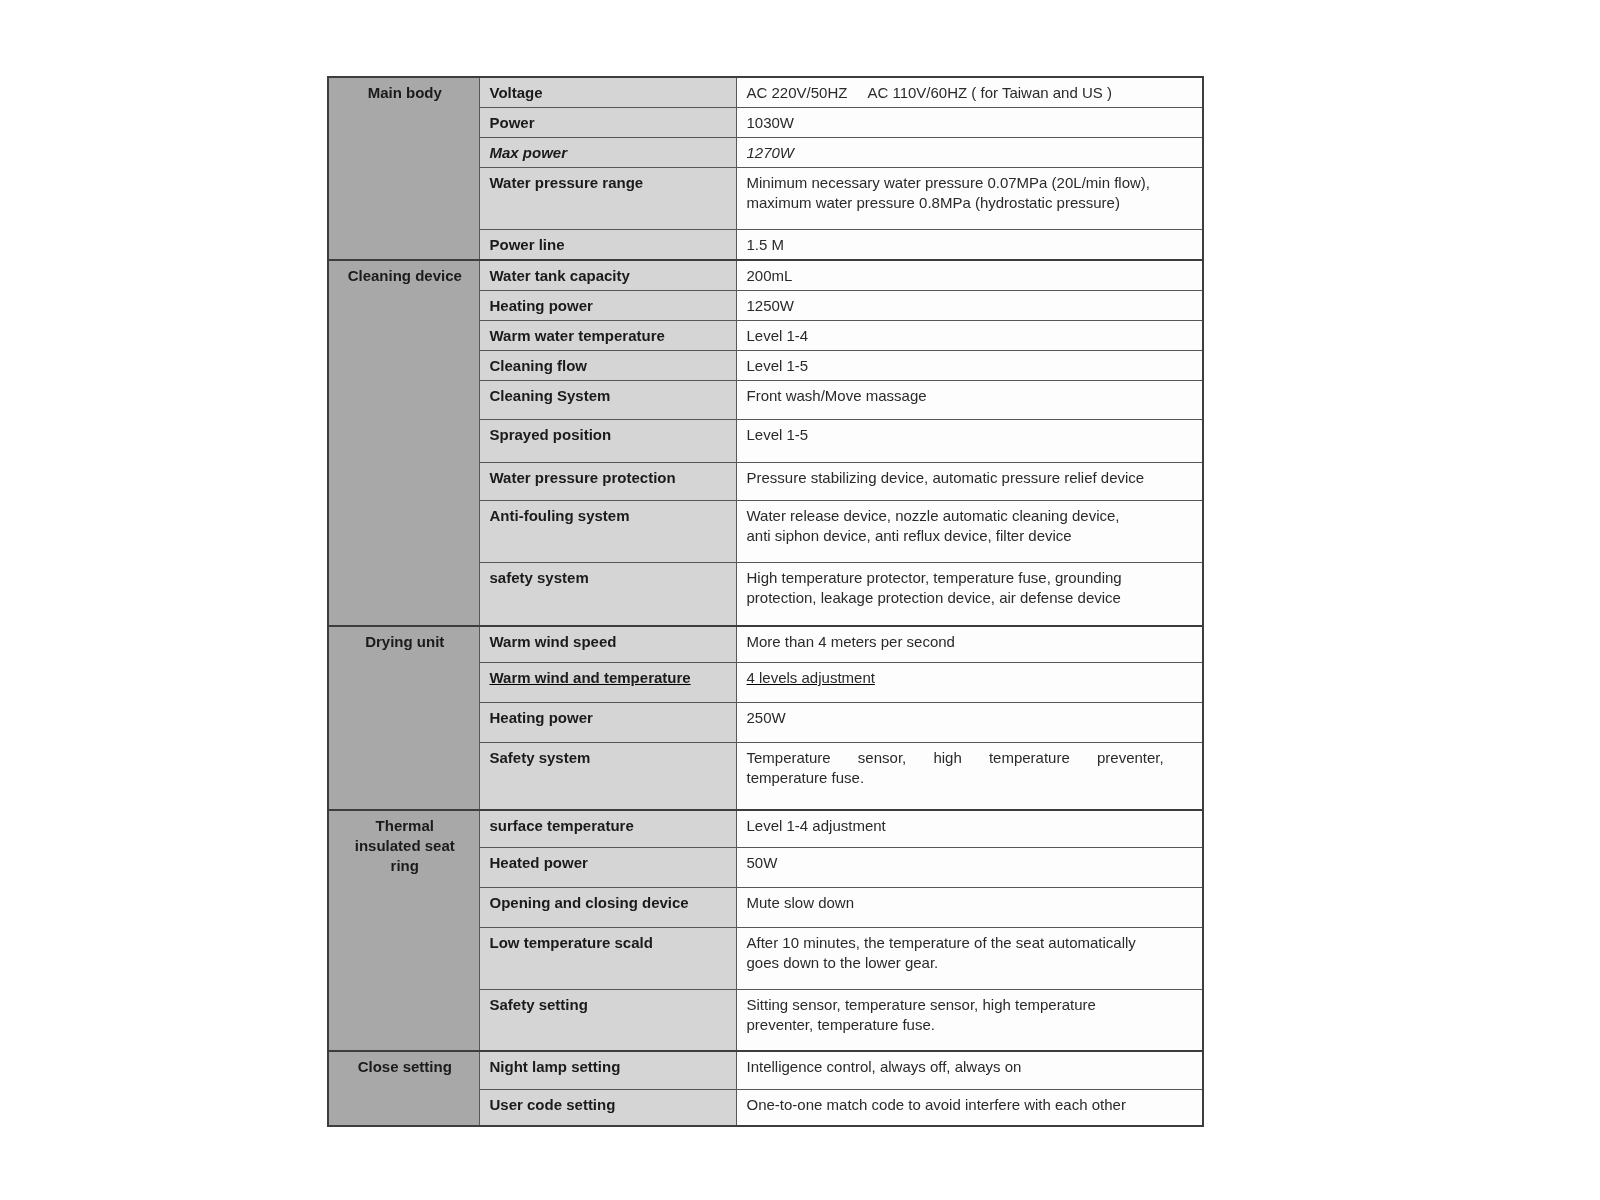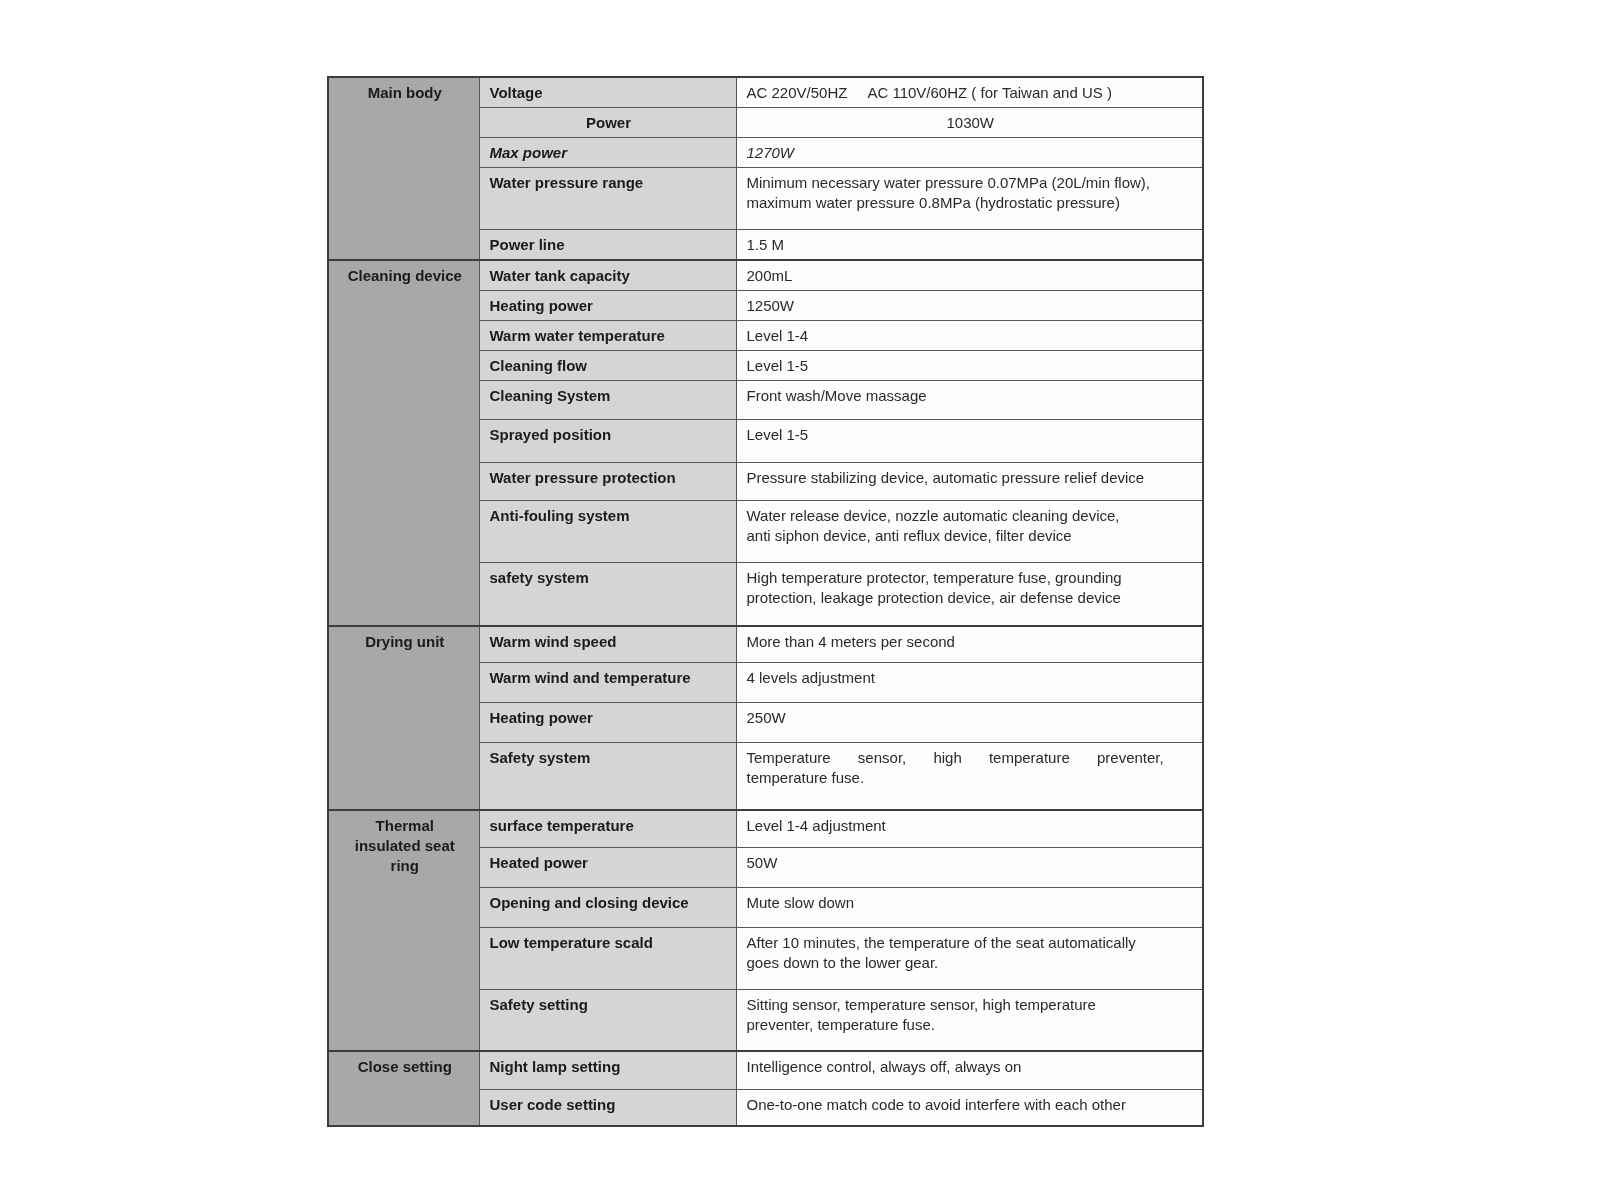--- a/index.html
+++ b/index.html
@@ -76,21 +76,21 @@
       <col style="width:151px">
       <col style="width:257px">
       <col style="width:467px">
     </colgroup>
     <tbody id="spec-body">
         <tr class="sec-start" style="height: 27px;">
           <td class="cat" rowspan="5">Main body</td>
           <td class="lbl">Voltage</td>
           <td class="val">AC 220V/50HZ     AC 110V/60HZ ( for Taiwan and US )</td>
         </tr>
-        <tr style="height: 27px; text-align: center;">
+        <tr style="height: 27px;">
           <td class="lbl">Power</td>
           <td class="val">1030W</td>
         </tr>
         <tr style="height: 26px; font-style: italic;">
           <td class="lbl">Max power</td>
           <td class="val">1270W</td>
         </tr>
         <tr style="height: 62px;">
           <td class="lbl">Water pressure range</td>
           <td class="val">Minimum necessary water pressure 0.07MPa (20L/min flow),
@@ -137,21 +137,21 @@
         <tr style="height: 63px;">
           <td class="lbl">safety system</td>
           <td class="val">High temperature protector, temperature fuse, grounding
 protection, leakage protection device, air defense device</td>
         </tr>
         <tr class="sec-start" style="height: 37px; padding-left: 40px;">
           <td class="cat" rowspan="4">Drying unit</td>
           <td class="lbl">Warm wind speed</td>
           <td class="val">More than 4 meters per second</td>
         </tr>
-        <tr style="height: 40px;">
+        <tr style="height: 40px; text-decoration: underline;">
           <td class="lbl">Warm wind and temperature</td>
           <td class="val">4 levels adjustment</td>
         </tr>
         <tr style="height: 40px;">
           <td class="lbl">Heating power</td>
           <td class="val">250W</td>
         </tr>
         <tr style="height: 67px;">
           <td class="lbl">Safety system</td>
           <td class="val spread">Temperature sensor, high temperature preventer,

